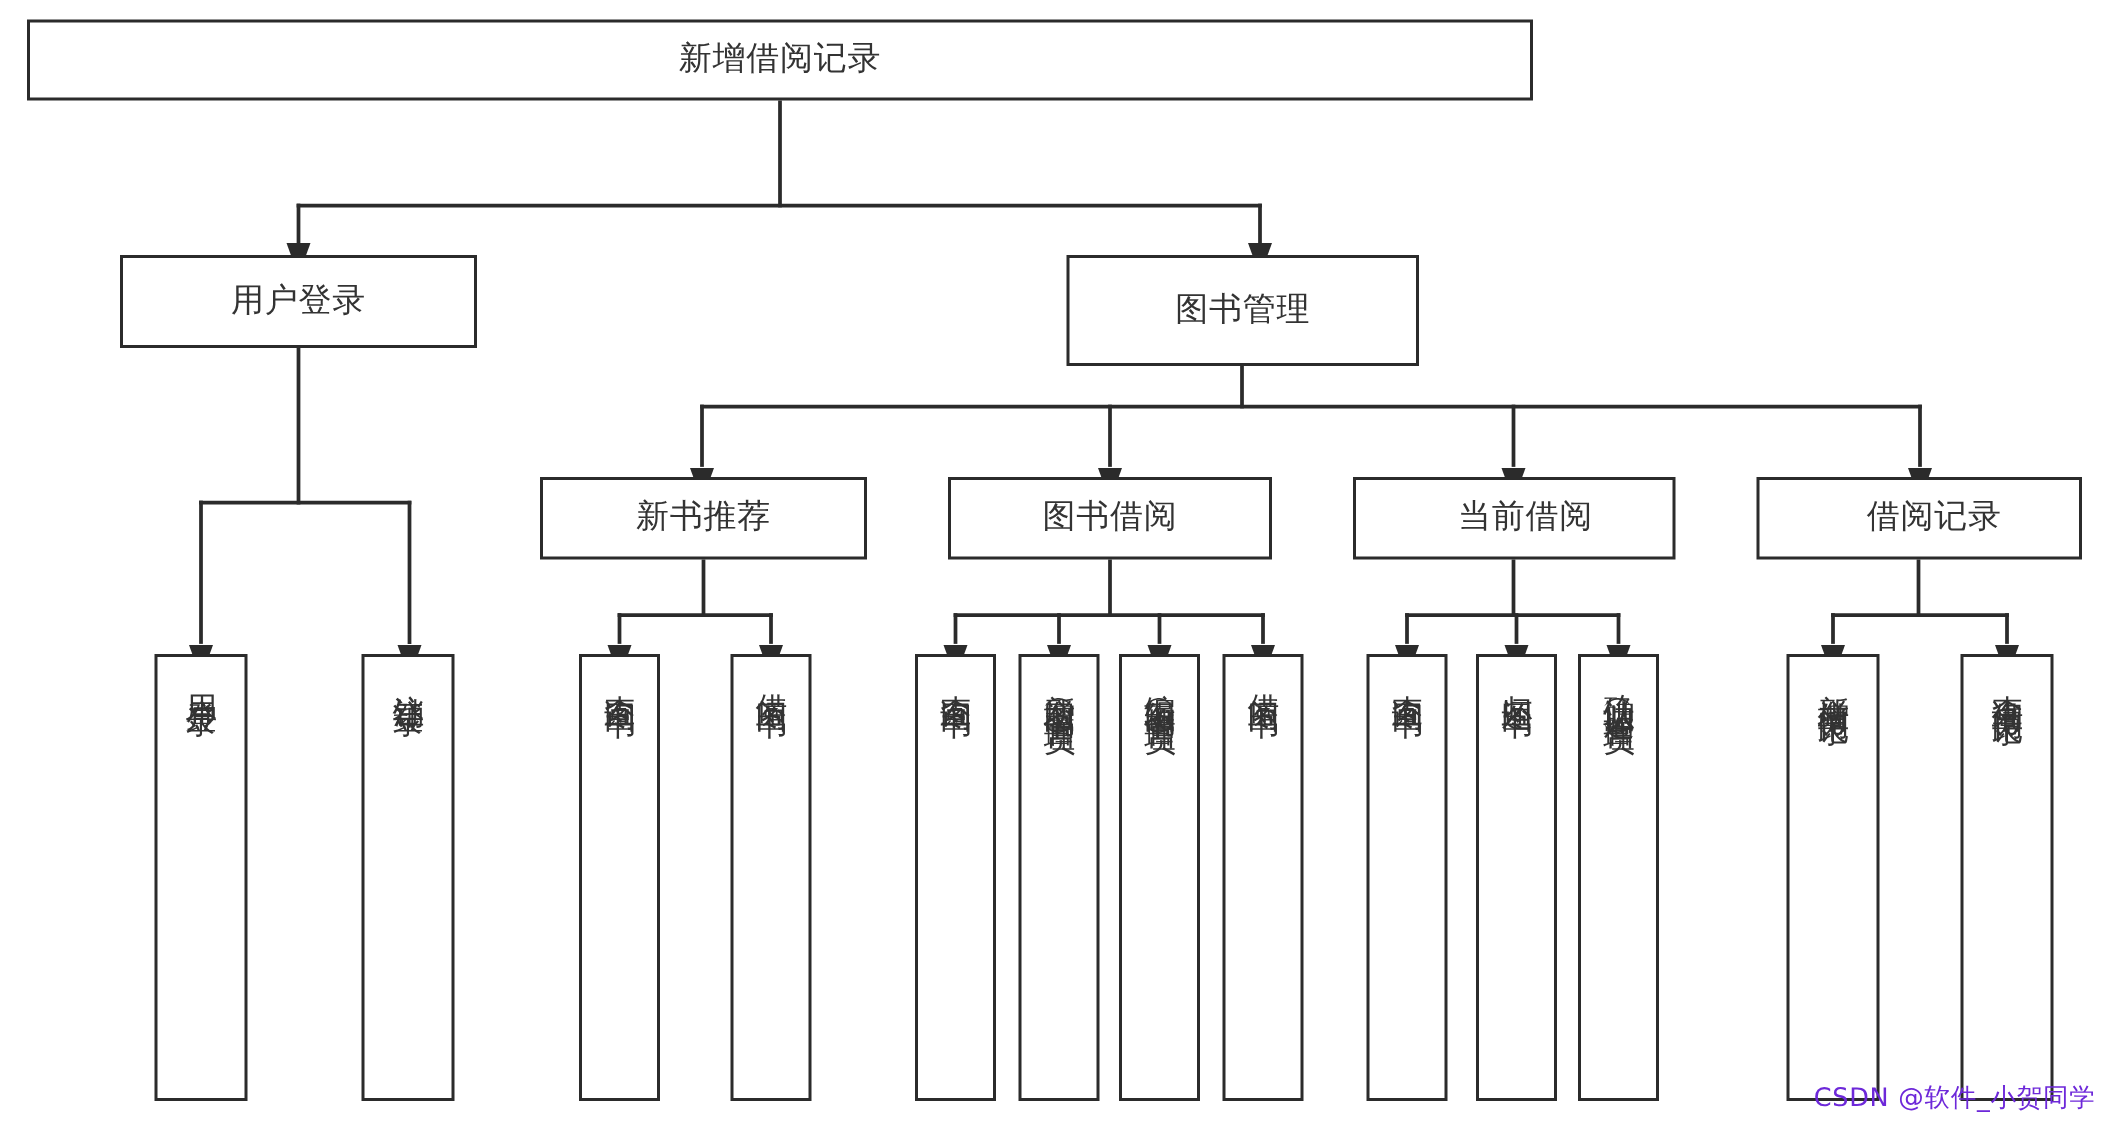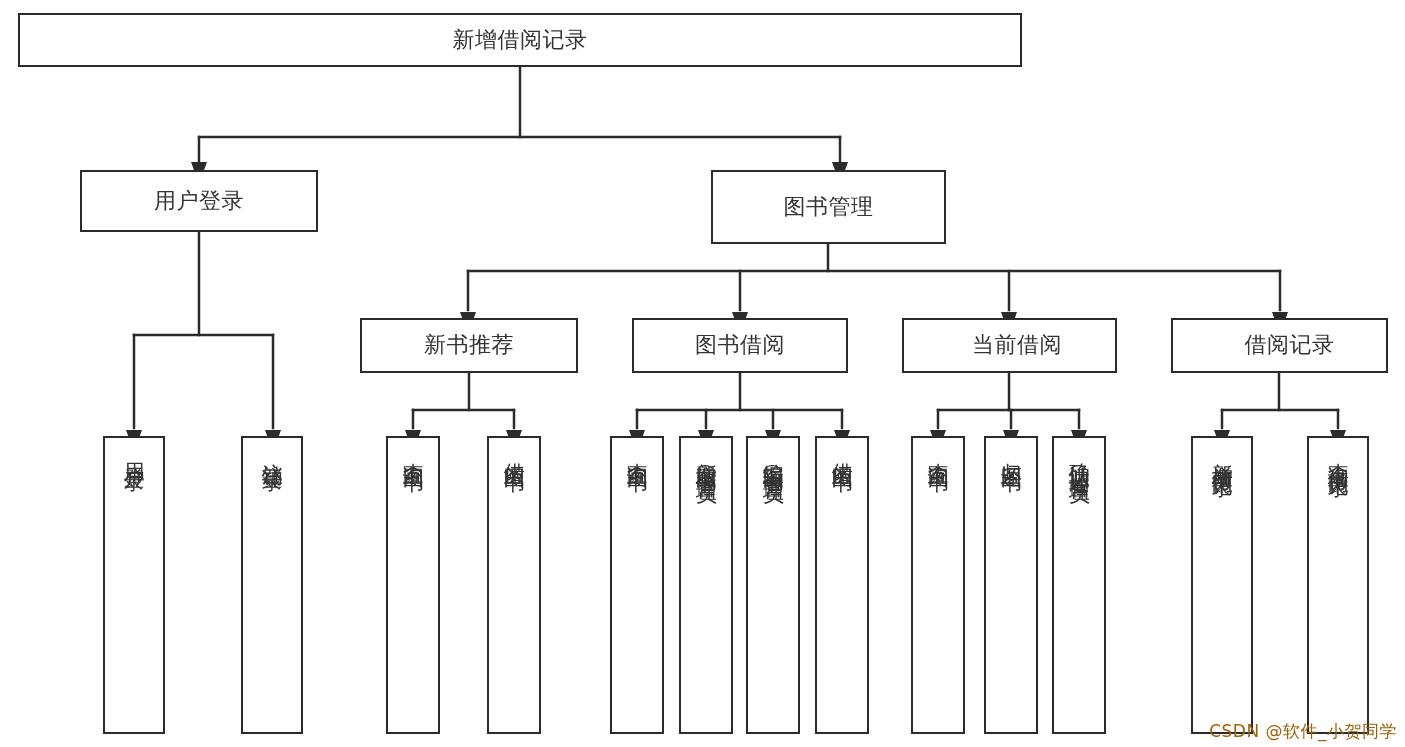--- a/index.html
+++ b/index.html
@@ -61,21 +61,21 @@
     line-height: 1.08;
     letter-spacing: 3px;
     height: auto;
     max-height: 100%;
   }
   .watermark {
     position: absolute;
     right: 8px;
     bottom: 4px;
     font-size: 17px;
-    color: #a16207;
+    color: #6d28d9;
     letter-spacing: 0.5px;
     white-space: nowrap;
     pointer-events: none;
   }
 </style>
 </head>
 <body>
 
 <div id="diagram-root">
 

